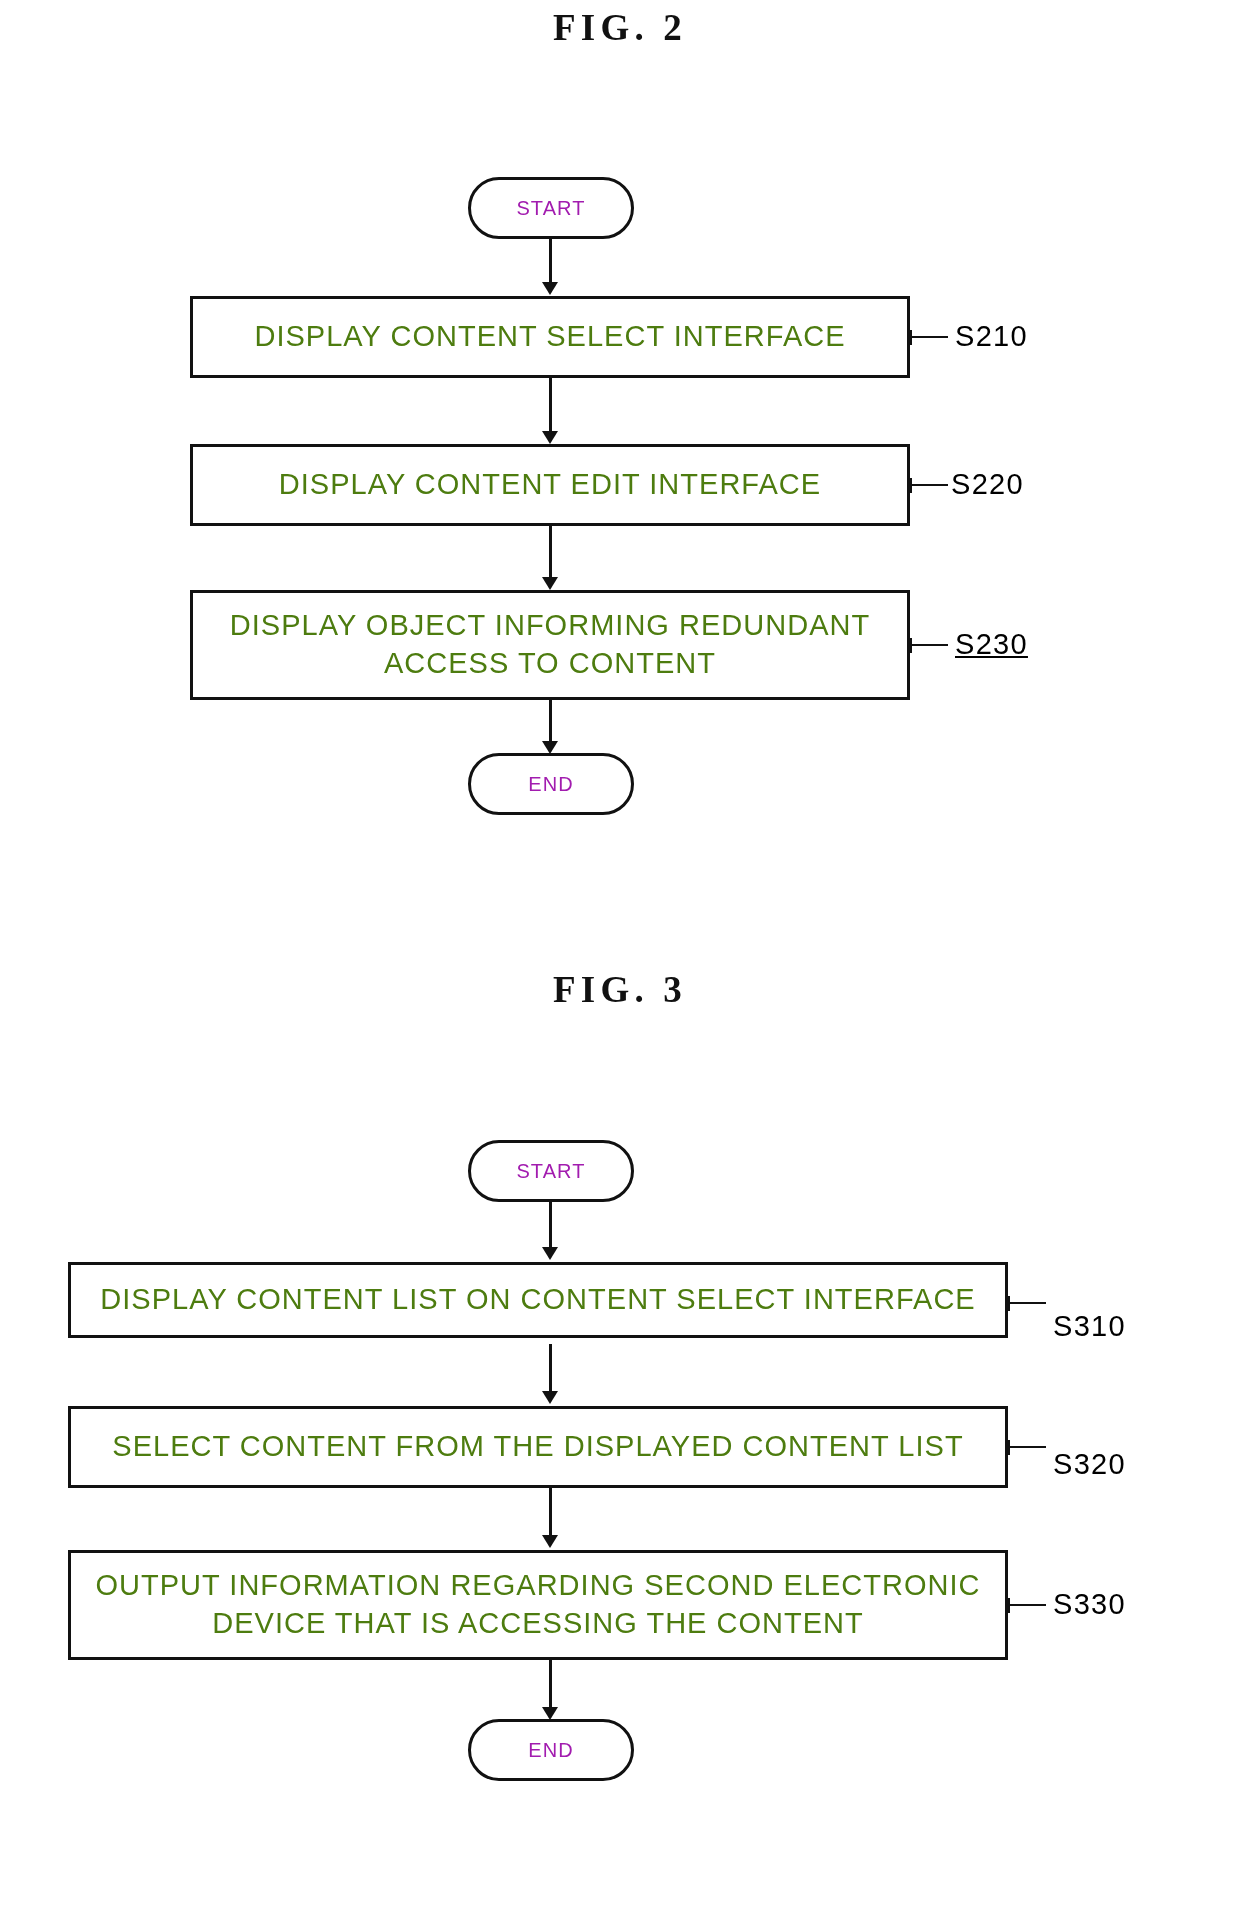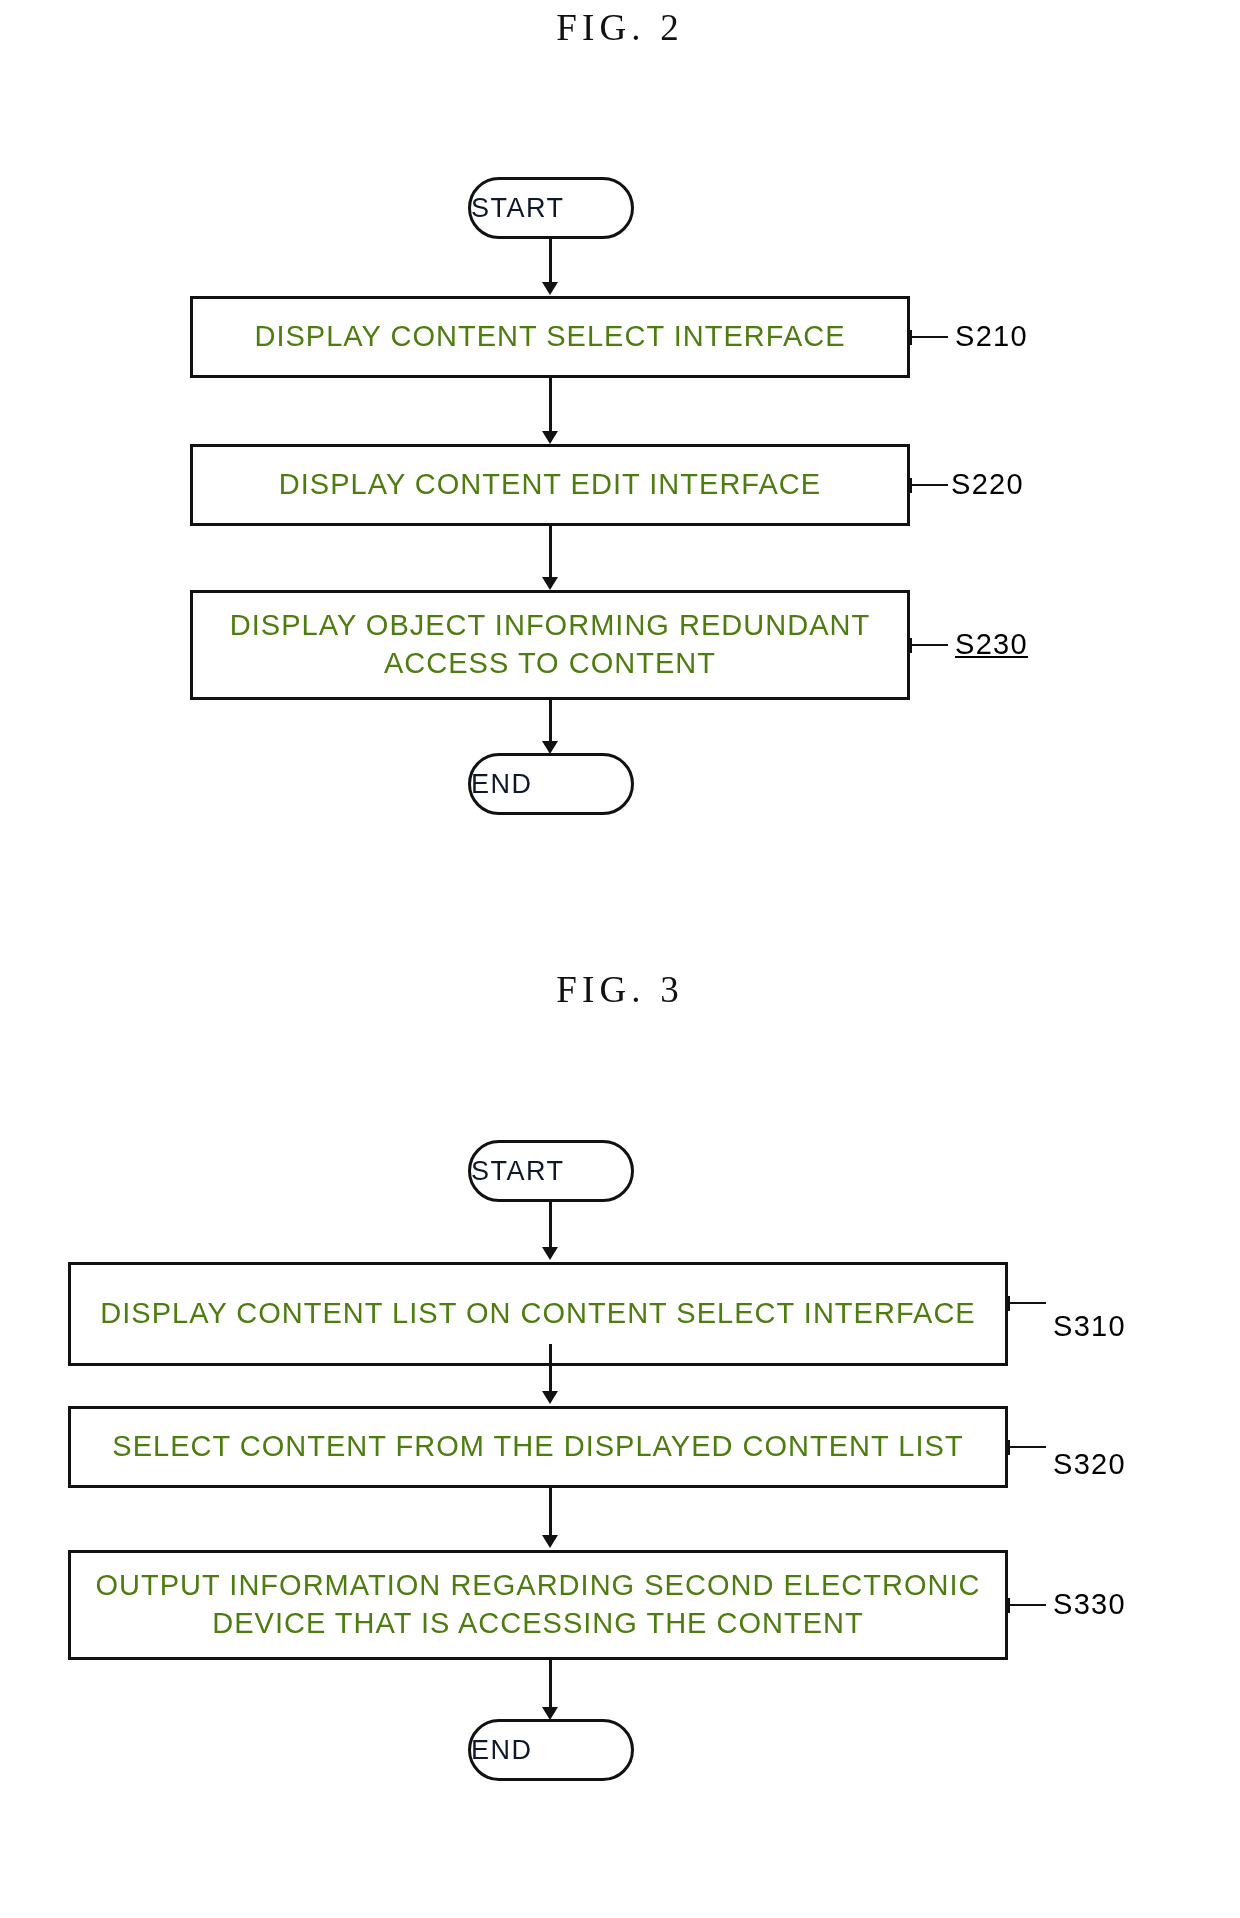--- a/index.html
+++ b/index.html
@@ -24,39 +24,40 @@
     width: 1240px;
     height: 1918px;
   }
 
   
   .fig-title {
     position: absolute;
     width: 100%;
     text-align: center;
     font-family: "Liberation Serif", serif;
-    font-weight: normal;
+    font-weight: bold;
     letter-spacing: 0.14em;
     color: #111;
   }
   #fig2-title { top: 6px;   font-size: 37px; }
   #fig3-title { top: 968px; font-size: 37px; }
 
   
   .terminator {
     position: absolute;
     box-sizing: border-box;
     border: 3px solid #111;
     border-radius: 200px;
     background: #fff;
     display: flex;
     align-items: center;
-    font-size: 27px;
+    justify-content: center;
+    font-size: 20px;
     letter-spacing: 0.055em;
-    color: #0f172a;
+    color: #a21caf;
   }
 
   
   .process {
     position: absolute;
     box-sizing: border-box;
     border: 3px solid #111;
     background: #fff;
     display: flex;
     align-items: center;
@@ -155,21 +156,21 @@
 
   <div class="fig-title" id="fig3-title">FIG.  3</div>
 
   <div class="terminator" style="left:468px; top:1140px; width:166px; height:62px;">
     <span>START</span>
   </div>
 
   <div class="connector" style="left:549px; top:1202px; height:46px;"></div>
   <div class="arrowhead" style="left:542px; top:1247px;"></div>
 
-  <div class="process" style="left:68px; top:1262px; width:940px; height:104px;">
+  <div class="process" style="left:68px; top:1262px; width:940px; height:76px;">
     <span>DISPLAY CONTENT LIST ON CONTENT SELECT INTERFACE</span>
   </div>
   <div class="ref-tick" style="left:1008px; top:1296px;"></div>
   <div class="ref-leader" style="left:1008px; top:1302px; width:38px;"></div>
   <div class="ref-label" style="left:1053px; top:1286px;margin-top:24px;">S310</div>
 
   <div class="connector" style="left:549px; top:1344px; height:48px;"></div>
   <div class="arrowhead" style="left:542px; top:1391px;"></div>
 
   <div class="process" style="left:68px; top:1406px; width:940px; height:82px;">

